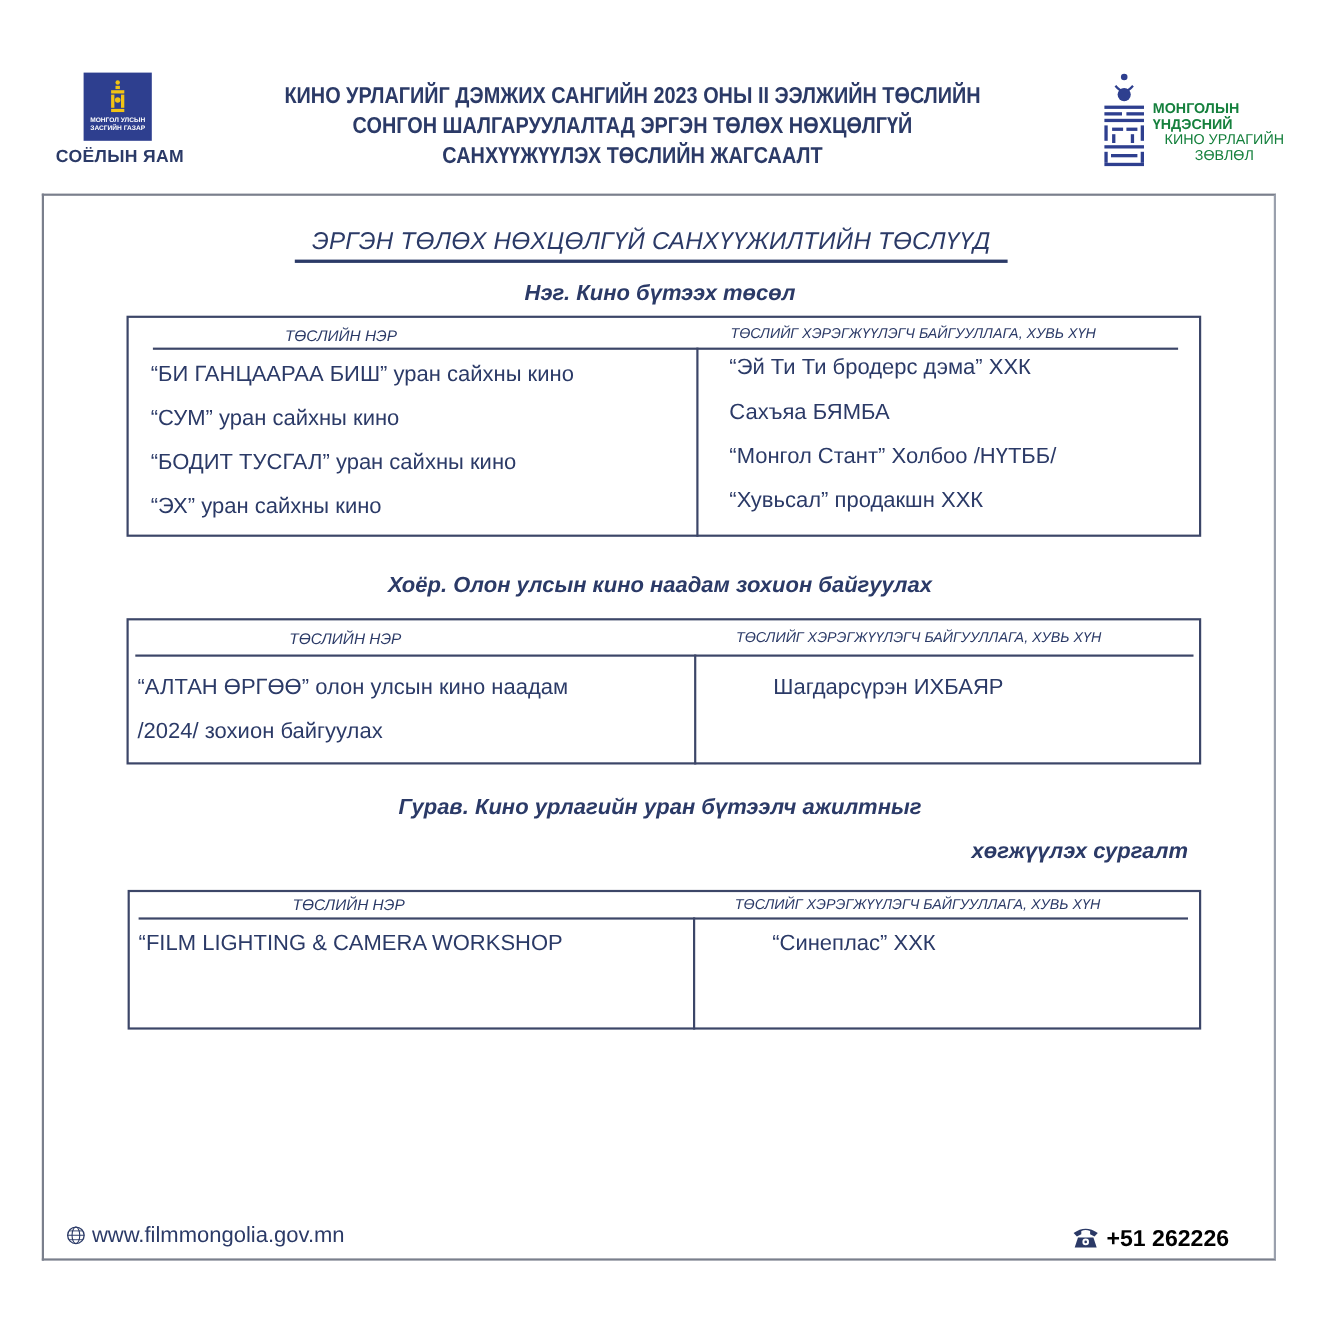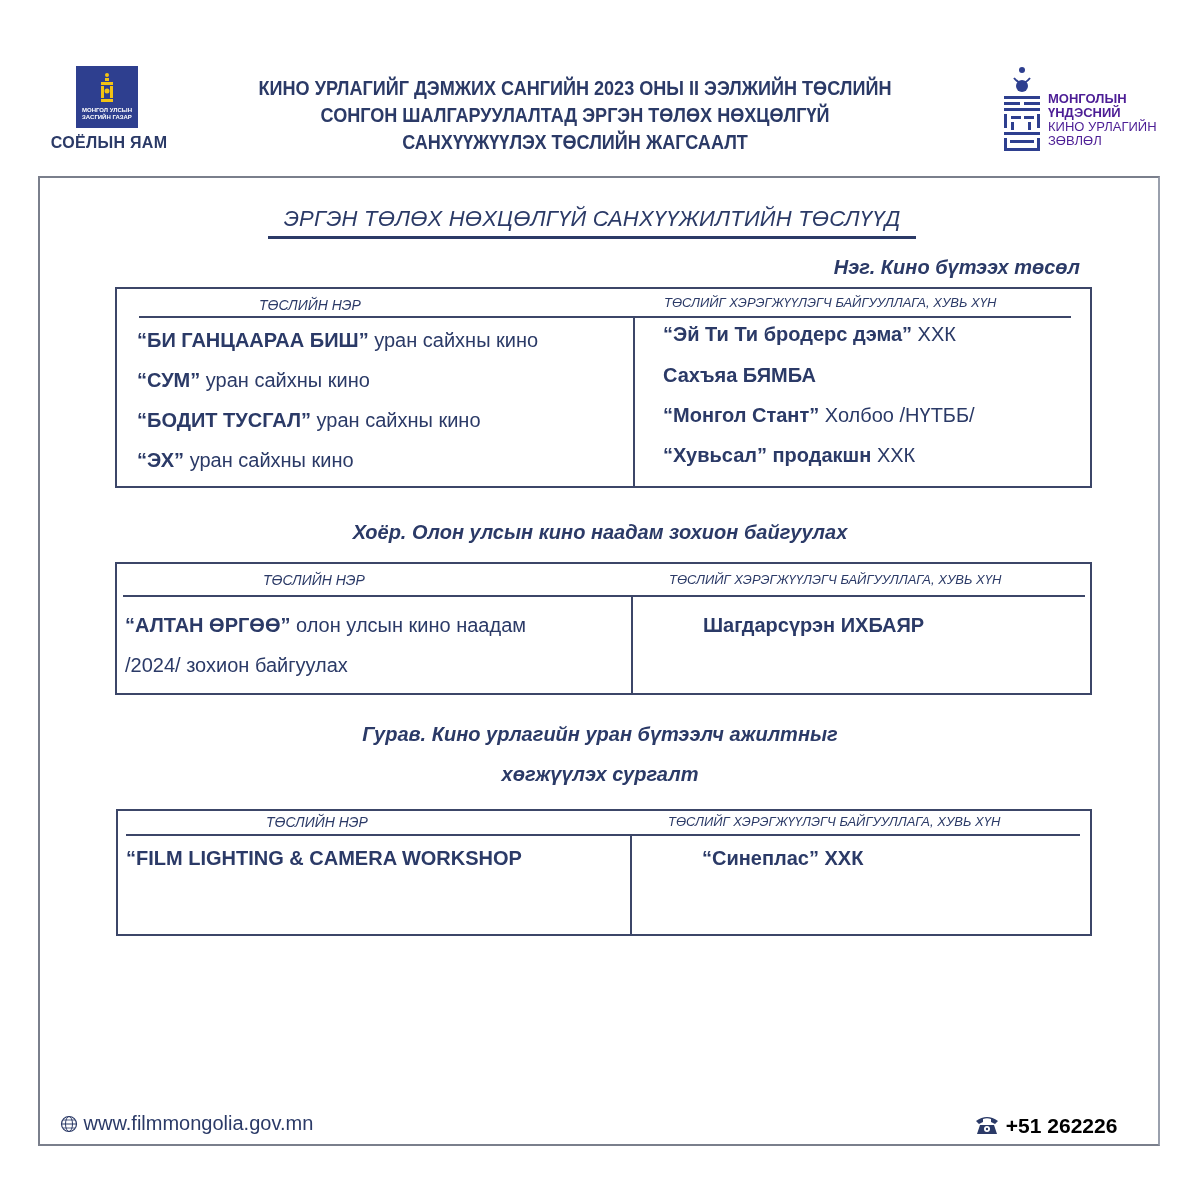--- a/index.html
+++ b/index.html
@@ -10,40 +10,40 @@
   
   .gov-logo { left:76px; top:66px; width:62px; height:62px; background:#2e3f8f; }
   .gov-logo .emblem { position:absolute; left:24px; top:6px; width:14px; height:30px; }
   .gov-logo .cap { position:absolute; left:3px; top:41px; width:56px; font-size:6px; line-height:7px;
                    color:#fff; font-weight:bold; text-align:center; }
   .ministry { left:44px; top:134px; width:130px; font-size:16px; font-weight:bold; color:#2b3a67;
               text-align:center; letter-spacing:0.3px; }
   .title { left:200px; top:74px; width:750px; text-align:center; font-size:21px; font-weight:bold;
            line-height:27px; color:#2b3a67; transform:scaleX(0.86); transform-origin:center top; }
   .council-logo { left:1002px; top:64px; width:40px; height:90px; }
-  .council-text { left:1048px; top:92px; width:130px; color:#4c1d95; }
+  .council-text { left:1048px; top:92px; width:130px; color:#15803d; }
   .council-text .b { font-size:13px; font-weight:bold; line-height:14px; }
-  .council-text .n { font-size:13px; line-height:14px; }
+  .council-text .n { font-size:13px; line-height:14px;text-align:center; }
 
   
   .frame { left:38px; top:176px; width:1122px; height:970px; border:2px solid #7a7f8c;
            border-right-color:#9aa0ad; box-sizing:border-box; }
 
   .main-head { left:268px; top:206px; width:648px; text-align:center; font-size:22px; color:#2b3a67;
                border-bottom:3px solid #2b3a67; padding-bottom:4px; letter-spacing:0.2px;font-style:italic; }
 
   .sec-title { left:120px; width:960px; text-align:center; font-size:20px; font-weight:bold;
                font-style:italic; color:#2b3a67; }
 
   .tbl { border:2px solid #3c4668; box-sizing:border-box; }
   .tbl .hdr-line { position:absolute; height:2px; background:#3c4668; }
   .tbl .vline { position:absolute; width:2px; background:#3c4668; }
   .tbl .col-h { position:absolute; font-size:14px; font-style:italic; color:#2b3a67; }
   .tbl .row { position:absolute; font-size:20px; color:#2b3a67; white-space:nowrap; }
-  .tbl .row b { font-weight:bold;text-align:center; }
+  .tbl .row b { font-weight:normal;text-align:center; }
 
   .footer-l { left:60px; top:1112px; font-size:20px; font-weight:normal; color:#2b3a67; }
   .footer-r { left:974px; top:1114px; font-size:21px; font-weight:bold; color:#000000; }
   .footer-l svg, .footer-r svg { vertical-align:-3px; }
 </style>
 </head>
 <body>
 
 <div class="abs gov-logo">
   <svg class="emblem" viewBox="0 0 14 30">
@@ -94,21 +94,21 @@
   <div class="b">МОНГОЛЫН</div>
   <div class="b">ҮНДЭСНИЙ</div>
   <div class="n">КИНО УРЛАГИЙН</div>
   <div class="n">ЗӨВЛӨЛ</div>
 </div>
 
 <div class="abs frame"></div>
 
 <div class="abs main-head">ЭРГЭН ТӨЛӨХ НӨХЦӨЛГҮЙ САНХҮҮЖИЛТИЙН ТӨСЛҮҮД</div>
 
-<div class="abs sec-title" style="top:256px;text-align:right;">Нэг. Кино бүтээх төсөл</div>
+<div class="abs sec-title" style="top:256px;">Нэг. Кино бүтээх төсөл</div>
 <div class="abs tbl" style="left:115px; top:287px; width:977px; height:201px;">
   <div class="col-h" style="left:142px; top:8px;">ТӨСЛИЙН НЭР</div>
   <div class="col-h" style="left:547px; top:6px; font-size:13px;">ТӨСЛИЙГ ХЭРЭГЖҮҮЛЭГЧ БАЙГУУЛЛАГА, ХУВЬ ХҮН</div>
   <div class="hdr-line" style="left:22px; top:27px; width:932px;"></div>
   <div class="vline" style="left:516px; top:27px; height:172px;"></div>
 
   <div class="row" style="left:20px; top:40px;"><b>“БИ ГАНЦААРАА БИШ”</b><span> уран сайхны кино</span></div>
   <div class="row" style="left:20px; top:80px;"><b>“СУМ”</b><span> уран сайхны кино</span></div>
   <div class="row" style="left:20px; top:120px;"><b>“БОДИТ ТУСГАЛ”</b><span> уран сайхны кино</span></div>
   <div class="row" style="left:20px; top:160px;"><b>“ЭХ”</b><span> уран сайхны кино</span></div>
@@ -126,21 +126,21 @@
   <div class="hdr-line" style="left:6px; top:31px; width:962px;"></div>
   <div class="vline" style="left:514px; top:31px; height:100px;"></div>
 
   <div class="row" style="left:8px; top:50px;"><b>“АЛТАН ӨРГӨӨ”</b><span> олон улсын кино наадам</span></div>
   <div class="row" style="left:8px; top:90px;"><b></b><span>/2024/ зохион байгуулах</span></div>
 
   <div class="row" style="left:586px; top:50px;"><b>Шагдарсүрэн ИХБАЯР</b><span></span></div>
 </div>
 
 <div class="abs sec-title" style="top:723px;">Гурав. Кино урлагийн уран бүтээлч ажилтныг</div>
-<div class="abs sec-title" style="top:763px;">хөгжүүлэх сургалт</div>
+<div class="abs sec-title" style="top:763px;text-align:right;">хөгжүүлэх сургалт</div>
 <div class="abs tbl" style="left:116px; top:809px; width:976px; height:127px;">
   <div class="col-h" style="left:148px; top:3px;">ТӨСЛИЙН НЭР</div>
   <div class="col-h" style="left:550px; top:3px; font-size:13px;">ТӨСЛИЙГ ХЭРЭГЖҮҮЛЭГЧ БАЙГУУЛЛАГА, ХУВЬ ХҮН</div>
   <div class="hdr-line" style="left:8px; top:23px; width:954px;"></div>
   <div class="vline" style="left:512px; top:23px; height:102px;"></div>
 
   <div class="row" style="left:8px; top:36px;"><b>“FILM LIGHTING &amp; CAMERA WORKSHOP</b><span></span></div>
 
   <div class="row" style="left:584px; top:36px;"><b>“Синеплас” ХХК</b><span></span></div>
 </div>

